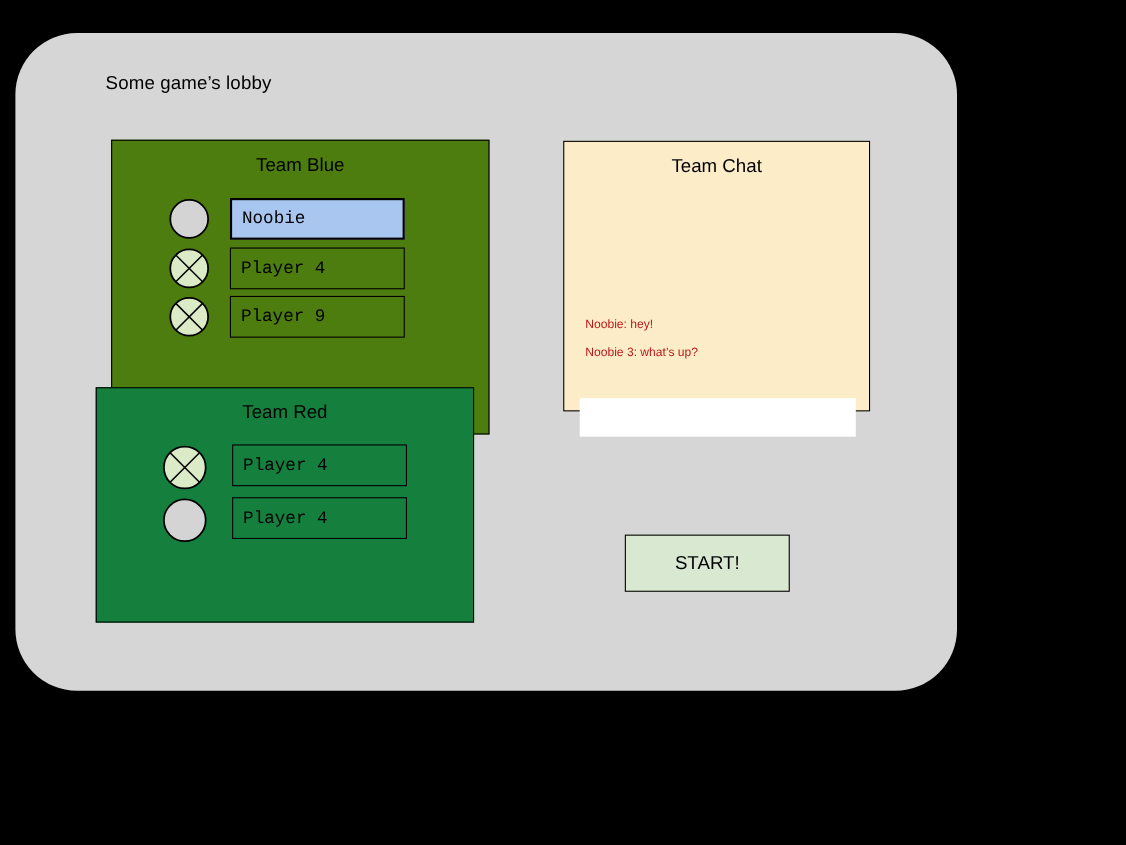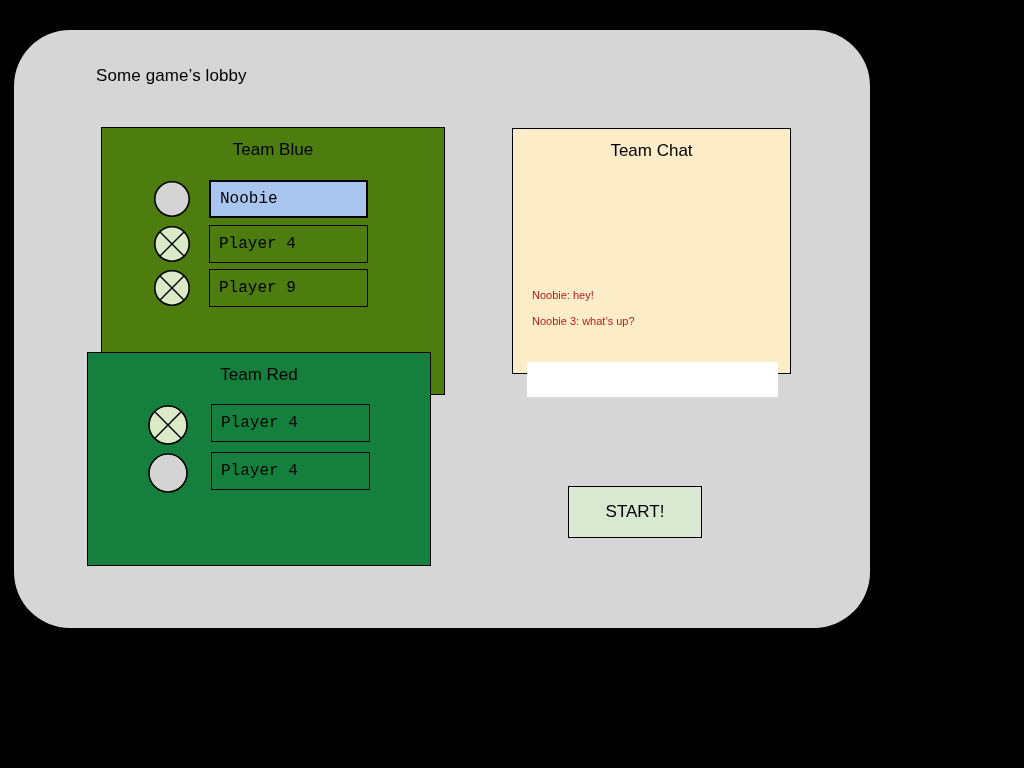--- a/index.html
+++ b/index.html
@@ -161,21 +161,21 @@
     font-size: 16px;
     color: #000000;
     padding: 0 6px;
   }
 
   
   .start-button {
     position: absolute;
     left: 554px;
     top: 456px;
-    width: 134px;
+    width: 150px;
     height: 52px;
     background: #d9e8d0;
     border: 1.6px solid #000000;
     box-sizing: border-box;
     font-family: "Liberation Sans", sans-serif;
     font-size: 17px;
     color: #000000;
     cursor: pointer;
     padding: 0;
   }

